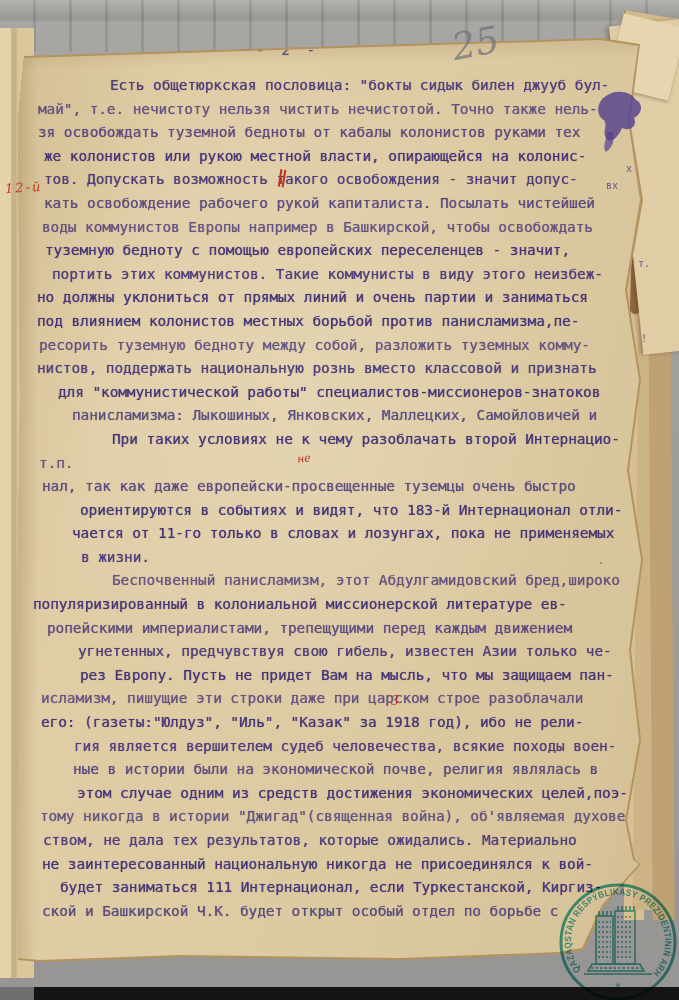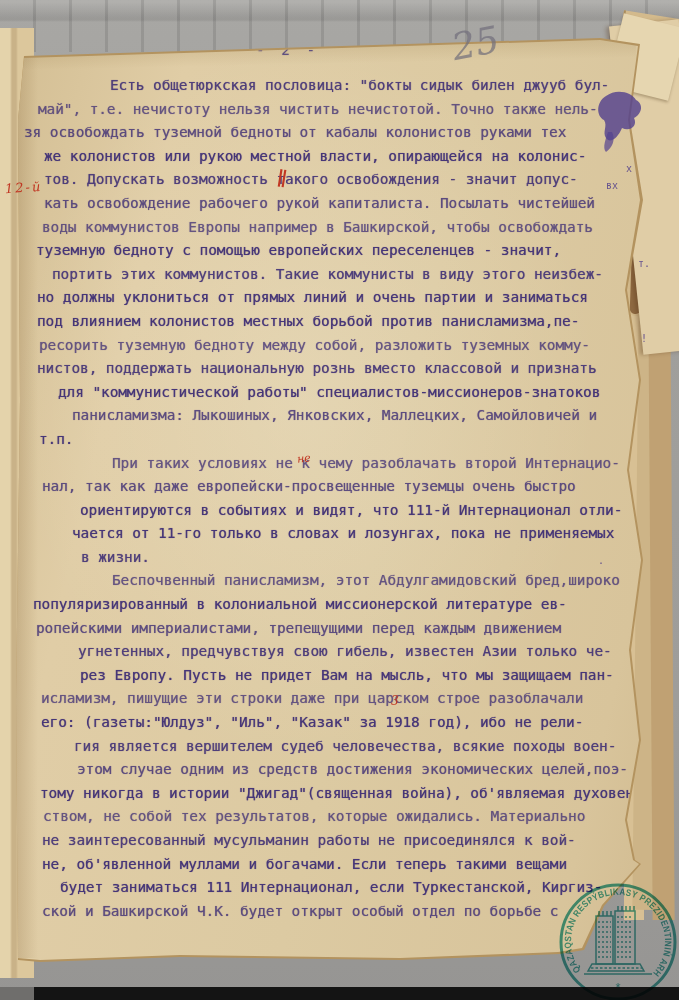--- a/index.html
+++ b/index.html
@@ -78,52 +78,52 @@
 
   <div class="paper">
     <div class="paper-left-shade"></div>
     <div class="paper-top-shade"></div>
 
     <div class="header-num">- 2 -</div>
 
     <div class="text-block">
       <div class="ln" style="margin-left:110px">Есть общетюркская пословица: "бокты сидык билен джууб бул-</div>
       <div class="ln" style="margin-left:38px">май", т.е. нечистоту нельзя чистить нечистотой. Точно также нель-</div>
-      <div class="ln" style="margin-left:24px">зя освобождать туземной бедноты от кабалы колонистов руками тех</div>
+      <div class="ln" style="margin-left:38px">зя освобождать туземной бедноты от кабалы колонистов руками тех</div>
       <div class="ln" style="margin-left:44px">же колонистов или рукою местной власти, опирающейся на колонис-</div>
       <div class="ln" style="margin-left:44px">тов. Допускать возможность такого освобождения - значит допус-</div>
       <div class="ln" style="margin-left:44px">кать освобождение рабочего рукой капиталиста. Посылать чистейшей</div>
       <div class="ln" style="margin-left:42px">воды коммунистов Европы например в Башкирской, чтобы освобождать</div>
-      <div class="ln" style="margin-left:36px">туземную бедноту с помощью европейских переселенцев - значит,</div>
+      <div class="ln" style="margin-left:45px">туземную бедноту с помощью европейских переселенцев - значит,</div>
       <div class="ln" style="margin-left:52px">портить этих коммунистов. Такие коммунисты в виду этого неизбеж-</div>
       <div class="ln" style="margin-left:37px">но должны уклониться от прямых линий и очень партии и заниматься</div>
       <div class="ln" style="margin-left:37px">под влиянием колонистов местных борьбой против панисламизма,пе-</div>
       <div class="ln" style="margin-left:39px">ресорить туземную бедноту между собой, разложить туземных комму-</div>
       <div class="ln" style="margin-left:37px">нистов, поддержать национальную рознь вместо классовой и признать</div>
       <div class="ln" style="margin-left:58px">для "коммунистической работы" специалистов-миссионеров-знатоков</div>
       <div class="ln" style="margin-left:72px">панисламизма: Лыкошиных, Янковских, Маллецких, Самойловичей и</div>
+      <div class="ln" style="margin-left:112px">При таких условиях не к чему разоблачать второй Интернацио-</div>
       <div class="ln" style="margin-left:39px">т.п.</div>
-      <div class="ln" style="margin-left:112px">При таких условиях не к чему разоблачать второй Интернацио-</div>
       <div class="ln" style="margin-left:42px">нал, так как даже европейски-просвещенные туземцы очень быстро</div>
-      <div class="ln" style="margin-left:80px">ориентируются в событиях и видят, что 111-й Интернационал отли-</div>
+      <div class="ln" style="margin-left:80px">ориентируются в событиях и видят, что 183-й Интернационал отли-</div>
       <div class="ln" style="margin-left:72px">чается от 11-го только в словах и лозунгах, пока не применяемых</div>
       <div class="ln" style="margin-left:81px">в жизни.</div>
       <div class="ln" style="margin-left:112px">Беспочвенный панисламизм, этот Абдулгамидовский бред,широко</div>
       <div class="ln" style="margin-left:33px">популяризированный в колониальной миссионерской литературе ев-</div>
-      <div class="ln" style="margin-left:36px">ропейскими империалистами, трепещущими перед каждым движением</div>
+      <div class="ln" style="margin-left:47px">ропейскими империалистами, трепещущими перед каждым движением</div>
       <div class="ln" style="margin-left:78px">угнетенных, предчувствуя свою гибель, известен Азии только че-</div>
       <div class="ln" style="margin-left:80px">рез Европу. Пусть не придет Вам на мысль, что мы защищаем пан-</div>
       <div class="ln" style="margin-left:41px">исламизм, пишущие эти строки даже при царском строе разоблачали</div>
       <div class="ln" style="margin-left:41px">его: (газеты:"Юлдуз", "Иль", "Казак" за 1918 год), ибо не рели-</div>
       <div class="ln" style="margin-left:74px">гия является вершителем судеб человечества, всякие походы воен-</div>
+      <div class="ln" style="margin-left:73px">ные в истории были на экономической почве, религия являлась в</div>
       <div class="ln" style="margin-left:77px">этом случае одним из средств достижения экономических целей,поэ-</div>
       <div class="ln" style="margin-left:40px">тому никогда в истории "Джигад"(священная война), об'являемая духовен-</div>
-      <div class="ln" style="margin-left:43px">ством, не собой тех результатов, которые ожидались. Материально</div>
-      <div class="ln" style="margin-left:42px">не заинтересованный мусульманин работы не присоединялся к вой-</div>
-      <div class="ln" style="margin-left:42px">не, об'явленной муллами и богачами. Если теперь такими вещами</div>
+      <div class="ln" style="margin-left:43px">ством, не дала тех результатов, которые ожидались. Материально</div>
+      <div class="ln" style="margin-left:42px">не заинтересованный национальную никогда не присоединялся к вой-</div>
       <div class="ln" style="margin-left:60px">будет заниматься 111 Интернационал, если Туркестанской, Киргиз-</div>
       <div class="ln" style="margin-left:42px">ской и Башкирской Ч.К. будет открыт особый отдел по борьбе с</div>
     </div>
   </div>
 
   <div class="pencil-num">25</div>
 
   <div class="red red-margin-note">12-й</div>
   <div class="red red-insert">∥</div>
   <div class="red red-word">не</div>

